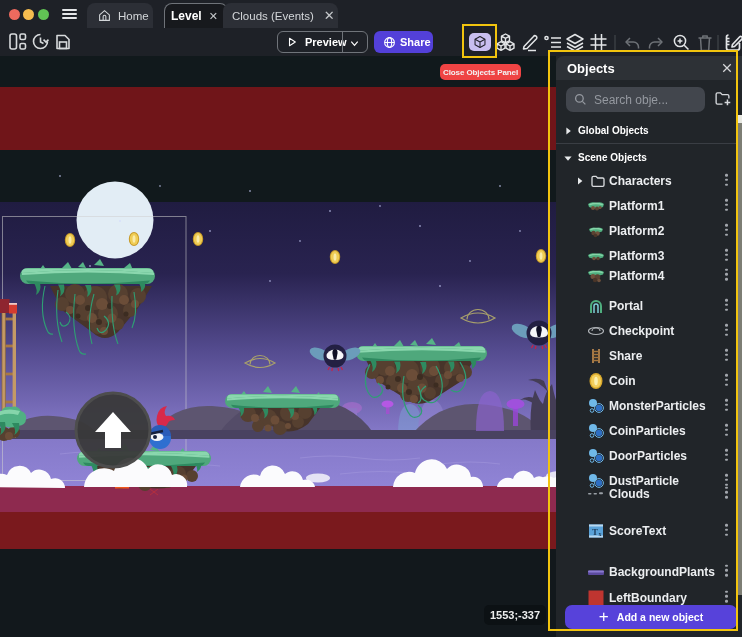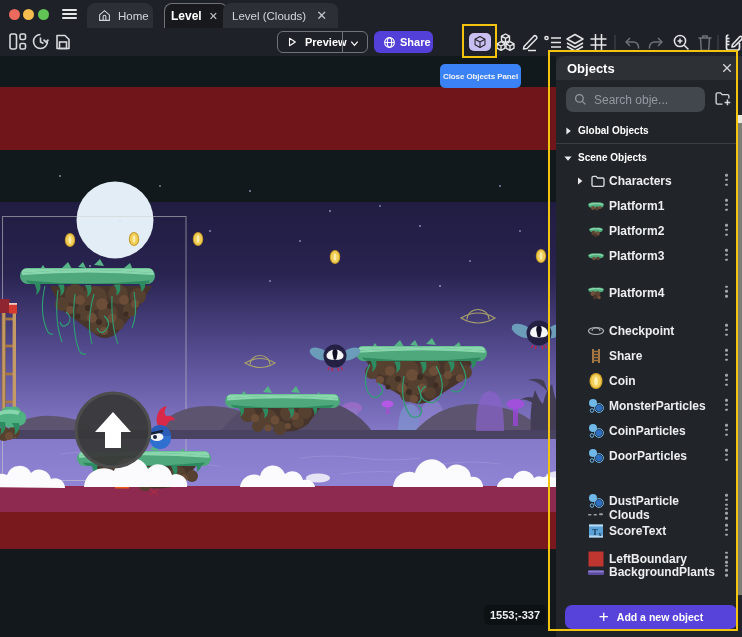--- a/index.html
+++ b/index.html
@@ -23,21 +23,21 @@
 
 #toolbar { left:0; top:28px; width:742px; height:28px; background:#1e2127; }
 #btn-preview { position:absolute; left:277px; top:3px; width:91px; height:22px;
   border:1px solid #70747a; border-radius:6px; display:flex; align-items:center; color:#fff; }
 #btn-share { position:absolute; left:374px; top:3px; width:59px; height:22px;
   background:#5340d9; border-radius:6px; display:flex; align-items:center; color:#fff; }
 
 
 #canvas { left:0; top:56px; width:556px; height:581px; background:#11191c; overflow:hidden; }
 
-#tooltip { left:440px; top:64px; width:81px; height:24px; background:#3b82f6; border-radius:5px;
+#tooltip { left:440px; top:64px; width:81px; height:16px; background:#ef4444; border-radius:5px;
   color:#f2f3f4; font-size:8px; font-weight:bold; letter-spacing:-0.1px; display:flex; align-items:center; justify-content:center;
   white-space:nowrap; }
 #coords { left:484px; top:605px; width:62px; height:20px; background:#0c1114; border-radius:5px;
   color:#eceded; font-size:11px; font-weight:bold; display:flex; align-items:center; justify-content:center; }
 
 
 #panel { left:556px; top:56px; width:186px; height:581px; background:#212529; }
 #panel-head { position:absolute; left:0; top:0; width:186px; height:24px; background:#2d3136;
   border-radius:8px 0 0 0; display:flex; align-items:center; }
 #panel-head span { color:#fff; font-size:13px; font-weight:bold; margin-left:11px; }
@@ -79,21 +79,21 @@
           <path d="M3 11 L12 3 L21 11 V21 H3 Z"></path>
           <path d="M9.5 21 V14 a2.5 2.5 0 0 1 5 0 V21"></path>
         </svg>
       <span style="margin-left:7px">Home</span>
     </div>
     <div class="tab" id="tab-level">
       <span style="margin-left:6px">Level</span>
       <span class="tabx" style="margin-left:7px; font-size:11px;">✕</span>
     </div>
     <div class="tab" id="tab-events">
-      <span style="margin-left:9px">Level (Clouds)</span>
+      <span style="margin-left:9px">Clouds (Events)</span>
       <span class="tabx" style="margin-left:10px">✕</span>
     </div>
   </div>
 
   <div class="abs" id="toolbar">
     <svg class="abs" style="left:9px;top:5px" width="62" height="18" viewBox="0 0 62 18" fill="none" stroke="#d7dadc" stroke-width="1.6">
       <rect x="1" y="1" width="6.5" height="15" rx="2"></rect>
         <rect x="11" y="1" width="5.5" height="5.5" rx="1.5"></rect>
         <rect x="11" y="10.5" width="5.5" height="5.5" rx="1.5"></rect>
       <path d="M31.5 1.5 a7 7 0 1 0 7 7"></path>
@@ -671,36 +671,48 @@
           <circle cx="6" cy="10.5" r="1.8" fill="#6f513c"></circle>
           <circle cx="10" cy="10.5" r="1.8" fill="#5b4232"></circle>
         </svg>
       <span class="lbl">Platform3</span>
         <div class="kebab">
           <div></div>
           <div></div>
           <div></div>
         </div>
     </div>
-    <div class="item" style="top:224px;">
+    <div class="item" style="top:207px;">
       <svg class="ico" viewBox="0 0 16 16">
           <path d="M0 4 q4 -2.5 8 -1 q5 -1.5 8 1 l-1 2.5 q-7 2.5 -14 0 Z" fill="#4fae7e"></path>
           <path d="M1 4 q7 -2.5 14 0 l-0.5 1.2 q-6.5 -2 -13 0 Z" fill="#86d4a8"></path>
           <circle cx="5" cy="8.5" r="2.5" fill="#6f513c"></circle>
           <circle cx="9.5" cy="9" r="2.8" fill="#5b4232"></circle>
           <circle cx="7" cy="12" r="2.2" fill="#4a3528"></circle>
           <circle cx="11" cy="12.5" r="1.8" fill="#6f513c"></circle>
         </svg>
       <span class="lbl">Platform4</span>
         <div class="kebab">
           <div></div>
           <div></div>
           <div></div>
         </div>
     </div>
+    <div class="item" style="top:237.5px;">
+      <svg class="ico" viewBox="0 0 16 16" fill="none">
+          <path d="M3 15 V8 a5 5 0 0 1 10 0 V15" stroke="#4fae7e" stroke-width="2"></path>
+          <path d="M6 15 V8 a2 2 0 0 1 4 0 V15" stroke="#7fd0d8" stroke-width="1.5"></path>
+        </svg>
+      <span class="lbl">Portal</span>
+        <div class="kebab">
+          <div></div>
+          <div></div>
+          <div></div>
+        </div>
+    </div>
     <div class="item" style="top:262.5px;">
       <svg class="ico" viewBox="0 0 16 16" fill="none">
           <ellipse cx="8" cy="8" rx="7.5" ry="3.5" stroke="#aeb2b6" stroke-width="1.2"></ellipse>
           <path d="M4 8 a4 3 0 0 1 8 0" stroke="#aeb2b6" stroke-width="1.2"></path>
         </svg>
       <span class="lbl">Checkpoint</span>
         <div class="kebab">
           <div></div>
           <div></div>
           <div></div>
@@ -770,35 +782,35 @@
           <circle cx="11" cy="10" r="4.4" fill="none" stroke="#6fb8e8" stroke-width="1"></circle>
           <circle cx="4" cy="12.5" r="1.8" fill="none" stroke="#6fb8e8" stroke-width="1"></circle>
         </svg>
       <span class="lbl">DoorParticles</span>
         <div class="kebab">
           <div></div>
           <div></div>
           <div></div>
         </div>
     </div>
-    <div class="item" style="top:412.5px;margin-top:20px;">
+    <div class="item" style="top:412.5px;">
       <svg class="ico" viewBox="0 0 16 16">
           <circle cx="5" cy="5" r="4" fill="#6fb8e8"></circle>
           <circle cx="11" cy="10" r="3.2" fill="#2e6fc4"></circle>
           <circle cx="11" cy="10" r="4.4" fill="none" stroke="#6fb8e8" stroke-width="1"></circle>
           <circle cx="4" cy="12.5" r="1.8" fill="none" stroke="#6fb8e8" stroke-width="1"></circle>
         </svg>
       <span class="lbl">DustParticle</span>
         <div class="kebab">
           <div></div>
           <div></div>
           <div></div>
         </div>
     </div>
-    <div class="item" style="top:446px;">
+    <div class="item" style="top:425px;">
       <svg class="ico" viewBox="0 0 16 16">
           <g fill="#9aa0a6">
             <rect x="0" y="7" width="3.5" height="1.6" rx="0.8"></rect>
             <rect x="5.5" y="7" width="3.5" height="1.6" rx="0.8"></rect>
             <rect x="11" y="6.2" width="4" height="2" rx="1"></rect>
           </g>
         </svg>
       <span class="lbl">Clouds</span>
         <div class="kebab">
           <div></div>
@@ -826,21 +838,21 @@
           <rect x="0" y="6.5" width="16" height="4.5" rx="1" fill="#5b4a9e"></rect>
           <rect x="0" y="6.5" width="16" height="2" rx="1" fill="#8a7ad0"></rect>
         </svg>
       <span class="lbl">BackgroundPlants</span>
         <div class="kebab">
           <div></div>
           <div></div>
           <div></div>
         </div>
     </div>
-    <div class="item" style="top:490px;text-align:right;">
+    <div class="item" style="top:529px;text-align:right;">
       <svg class="ico" viewBox="0 0 16 16">
           <rect x="0.5" y="0.5" width="15" height="15" fill="#bf3530"></rect>
         </svg>
       <span class="lbl">LeftBoundary</span>
         <div class="kebab">
           <div></div>
           <div></div>
           <div></div>
         </div>
     </div>

